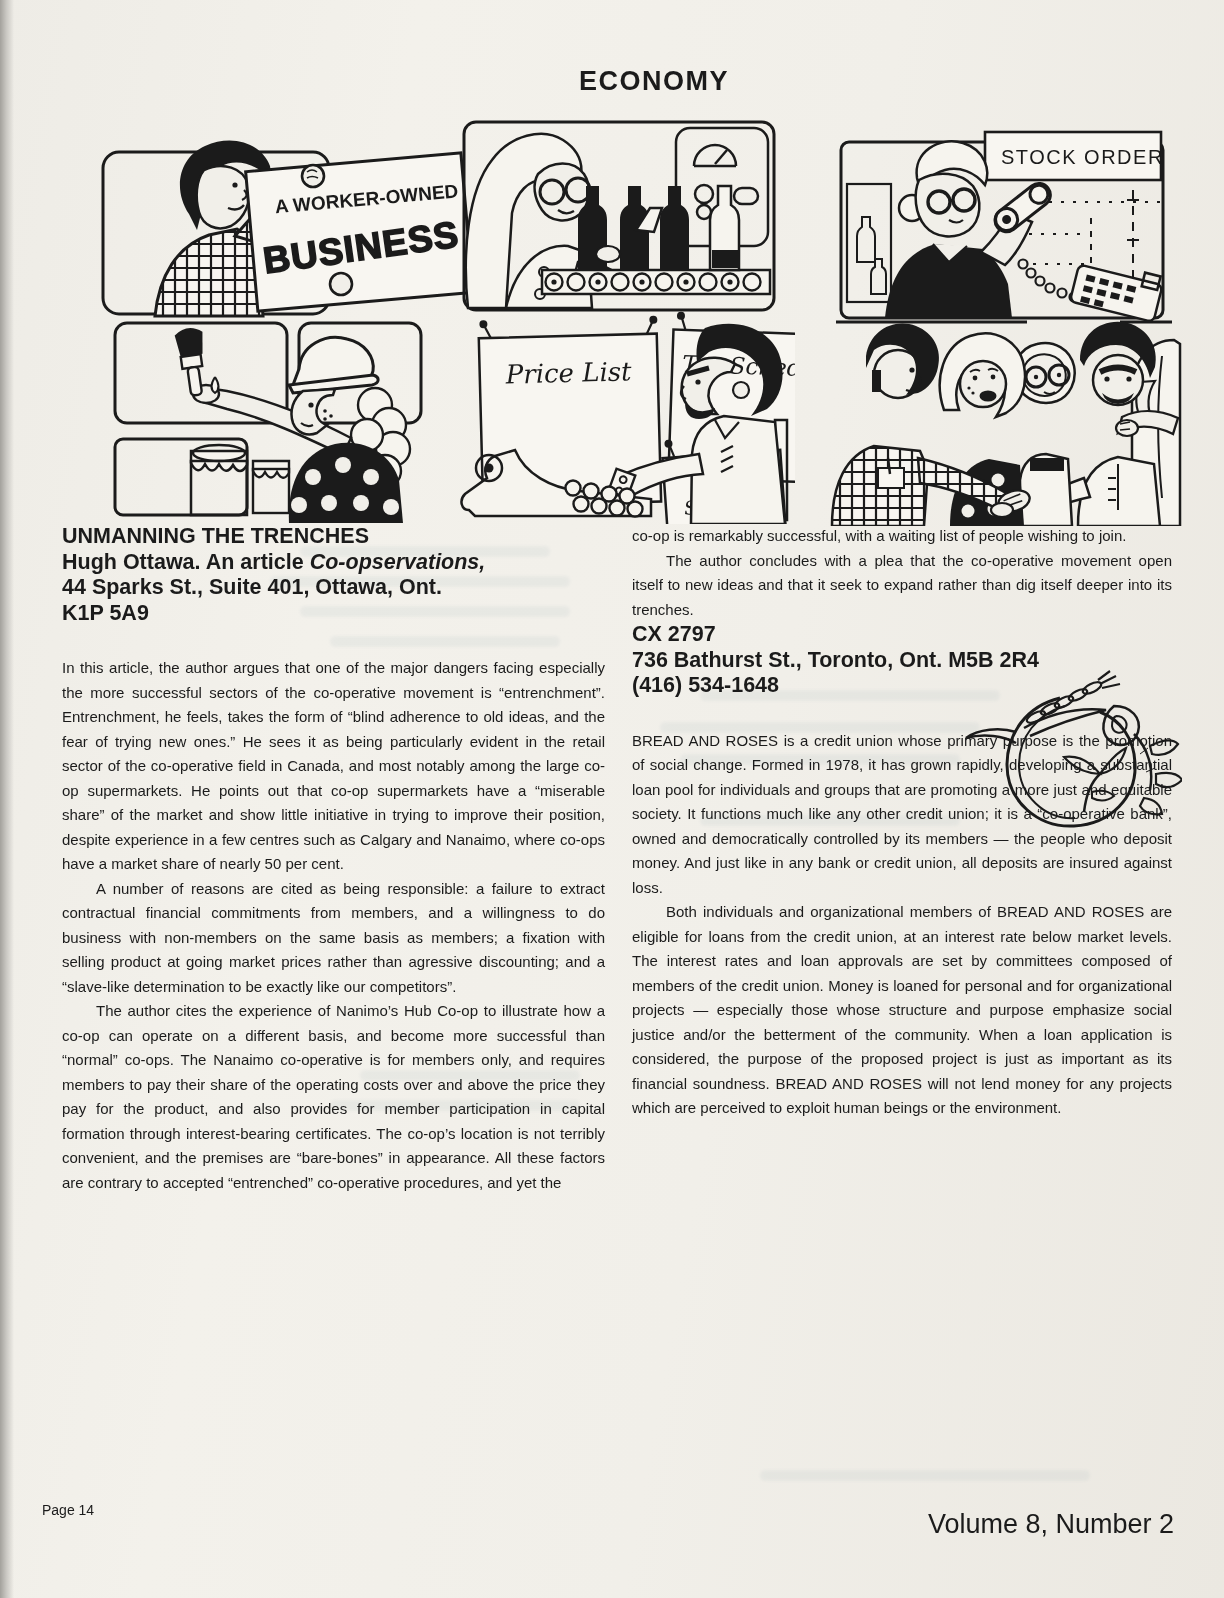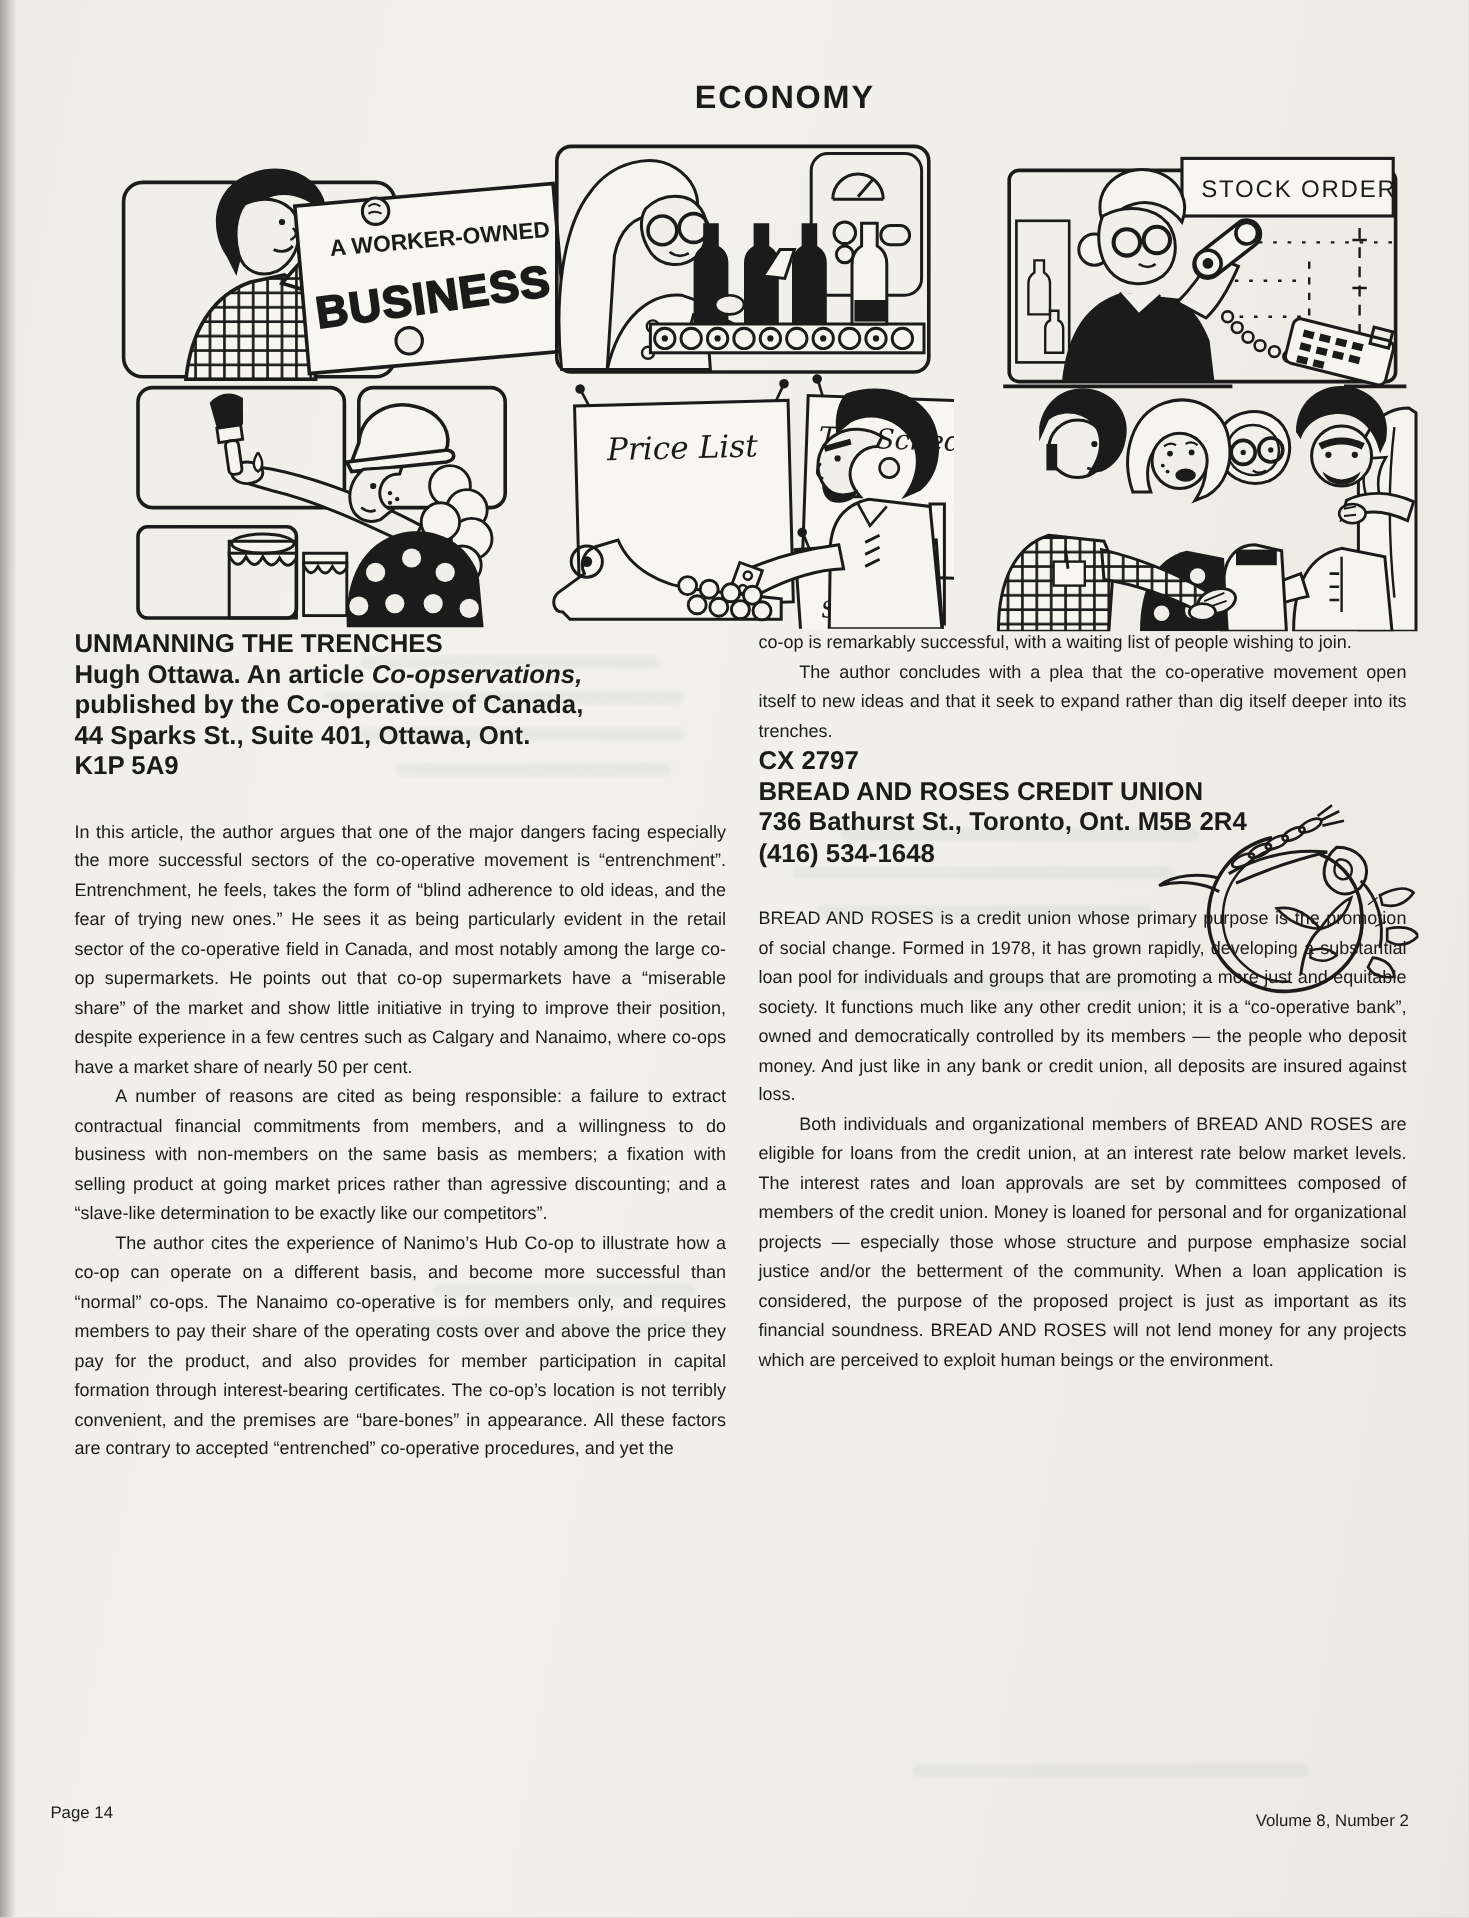--- a/index.html
+++ b/index.html
@@ -23,21 +23,21 @@
   .col-right{left:632px;top:524px;width:540px;}
   .heading{font-weight:bold;font-size:21.5px;line-height:25.5px;}
   .heading .ital{font-style:italic;}
   .bodytext{margin-top:30px;font-size:15px;line-height:24.5px;text-align:justify;}
   .bodytext p{margin:0;}
   .bodytext p.indent{text-indent:34px;}
   .cx2797-head{}
   .rose-logo{position:absolute;right:-10px;top:146px;width:218px;height:168px;z-index:1;}
   .rose-logo svg{width:100%;height:100%;display:block;}
   .footer-left{position:absolute;left:42px;top:1502px;font-size:14px;z-index:2;}
-  .footer-right{position:absolute;right:50px;top:1509px;font-size:14px;z-index:2;}
+  .footer-right{position:absolute;right:50px;top:1509px;font-size:27px;z-index:2;}
   .ghost{position:absolute;height:11px;border-radius:6px;background:#8fa6ad;
     opacity:0.10;filter:blur(1.5px);z-index:0;}
   .ink{stroke:#1b1b1b;fill:none;}
   text{font-family:"Liberation Sans",sans-serif;fill:#1b1b1b;}
   .hand{font-family:"DejaVu Serif",serif;font-style:italic;}
 </style>
 </head>
 <body>
 
 <div class="page">
@@ -371,21 +371,20 @@
       <ellipse cx="180" cy="212" rx="11" ry="7" fill="#f1efe9" stroke="#1b1b1b" stroke-width="2.2"></ellipse>
     </svg>
   </div>
 
   <div class="col col-left">
     <div class="heading">
       <div>UNMANNING THE TRENCHES</div>
       <div>
         <span>Hugh Ottawa. An article </span><span class="ital">Co-opservations,</span>
       </div>
-      <div>published by the Co-operative of Canada,</div>
       <div>44 Sparks St., Suite 401, Ottawa, Ont.</div>
       <div>K1P 5A9</div>
     </div>
     <div class="bodytext">
       <p>In this article, the author argues that one of the major dangers facing especially the more successful sectors of the co-operative movement is “entrenchment”. Entrenchment, he feels, takes the form of “blind adherence to old ideas, and the fear of trying new ones.” He sees it as being particularly evident in the retail sector of the co-operative field in Canada, and most notably among the large co-op supermarkets. He points out that co-op supermarkets have a “miserable share” of the market and show little initiative in trying to improve their position, despite experience in a few centres such as Calgary and Nanaimo, where co-ops have a market share of nearly 50 per cent.</p>
       <p class="indent">A number of reasons are cited as being responsible: a failure to extract contractual financial commitments from members, and a willingness to do business with non-members on the same basis as members; a fixation with selling product at going market prices rather than agressive discounting; and a “slave-like determination to be exactly like our competitors”.</p>
       <p class="indent">The author cites the experience of Nanimo’s Hub Co-op to illustrate how a co-op can operate on a different basis, and become more successful than “normal” co-ops. The Nanaimo co-operative is for members only, and requires members to pay their share of the operating costs over and above the price they pay for the product, and also provides for member participation in capital formation through interest-bearing certificates. The co-op’s location is not terribly convenient, and the premises are “bare-bones” in appearance. All these factors are contrary to accepted “entrenched” co-operative procedures, and yet the</p>
     </div>
   </div>
 
@@ -420,21 +419,20 @@
           <path d="M120 142 C122 125 127 112 136 104" stroke-width="2.5"></path>
           <path d="M136 104 Q120 84 100 87 Q114 103 136 104 Z" stroke-width="2.2"></path>
           <path d="M136 104 Q150 84 162 78 Q156 100 136 104 Z" stroke-width="2.2"></path>
           <path d="M128 122 Q142 118 150 126 Q140 134 128 128 Z" stroke-width="2"></path>
         </g>
       </svg>
     </div>
 
     <div class="heading cx2797-head">
       <div>CX 2797</div>
-      <div>BREAD AND ROSES CREDIT UNION</div>
       <div>736 Bathurst St., Toronto, Ont. M5B 2R4</div>
       <div>(416) 534-1648</div>
     </div>
 
     <div class="bodytext">
       <p>BREAD AND ROSES is a credit union whose primary purpose is the promotion of social change. Formed in 1978, it has grown rapidly, developing a substantial loan pool for individuals and groups that are promoting a more just and equitable society. It functions much like any other credit union; it is a “co-operative bank”, owned and democratically controlled by its members — the people who deposit money. And just like in any bank or credit union, all deposits are insured against loss.</p>
       <p class="indent">Both individuals and organizational members of BREAD AND ROSES are eligible for loans from the credit union, at an interest rate below market levels. The interest rates and loan approvals are set by committees composed of members of the credit union. Money is loaned for personal and for organizational projects — especially those whose structure and purpose emphasize social justice and/or the betterment of the community. When a loan application is considered, the purpose of the proposed project is just as important as its financial soundness. BREAD AND ROSES will not lend money for any projects which are perceived to exploit human beings or the environment.</p>
     </div>
   </div>
 

